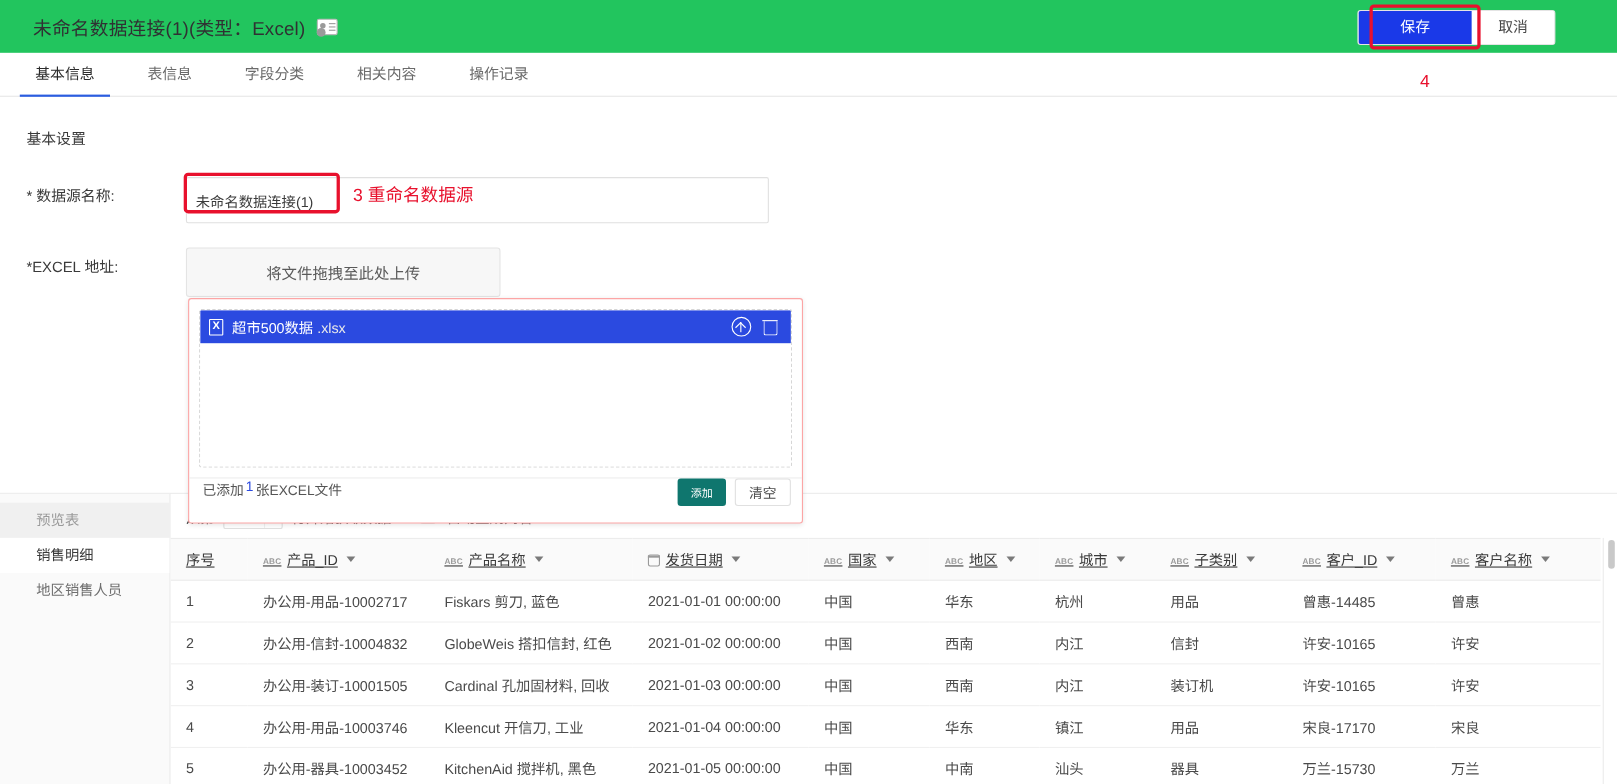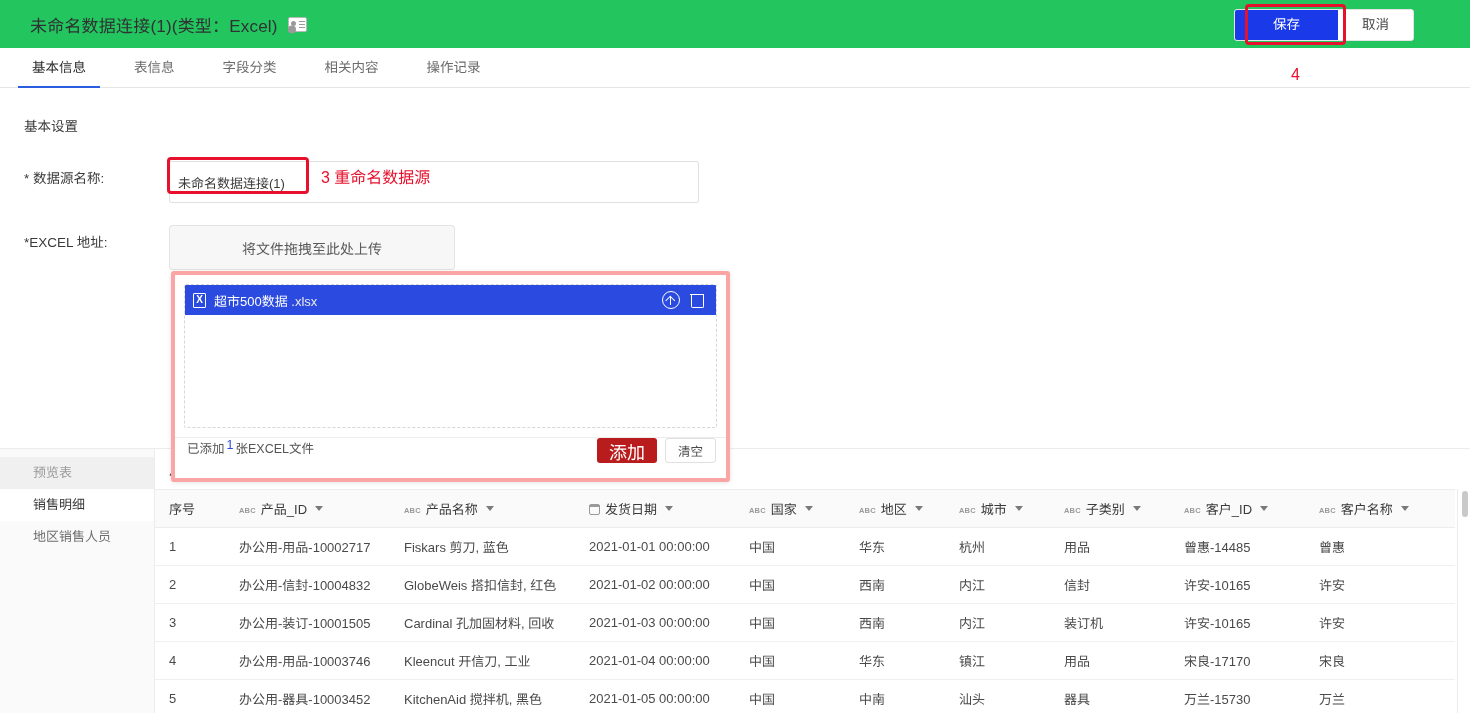--- a/index.html
+++ b/index.html
@@ -193,21 +193,21 @@
     justify-content: center;
     font-size: 14px;
     color: #5a5a5a;
     cursor: pointer;
   }
   .file-panel {
     position: absolute;
     left: 171px; top: 46px;
     width: 559px;
     background: #fff;
-    border: 4px solid #fca5a5;
+    border: 1px solid #fca5a5;
     border-radius: 3px;
     box-shadow: 0 1px 5px rgba(0,0,0,.10);
     z-index: 20;
   }
   .file-list {
     margin: 9px;
     height: 144px;
     border: 1px dashed #d6d6d6;
     border-radius: 2px;
     overflow: hidden;
@@ -291,25 +291,25 @@
     border-top: 1px solid #ededed;
     display: flex;
     align-items: flex-start;
     padding: 0 10px 0 12px;
     font-size: 12.5px;
     color: #555;
   }
   .file-count { color: #2b4ae0; margin: 0 2px; }
   .spacer { flex: 1; }
   .btn-add {
-    background: #b91c1c;
+    background: #0f766e;
     color: #fff;
     border: none;
     border-radius: 3px;
-    font-size: 18px;
+    font-size: 10px;
     padding: 0 12px;
     height: 25px;
     cursor: pointer;
     font-family: inherit;
   }
   .btn-clear {
     background: #fff;
     color: #4a4a4a;
     border: 1px solid #e0e0e0;
     border-radius: 3px;
@@ -424,20 +424,21 @@
     height: 38px;
     background: #fafafa;
     border-top: 1px solid #ececec;
     border-bottom: 1px solid #ececec;
     font-weight: normal;
     color: #3a3a3a;
     text-align: right;
     padding: 0 8px 0 14px;
     white-space: nowrap;
     font-size: 13px;
+    text-decoration: underline;
   }
   .data-table td {
     height: 38px;
     border-bottom: 1px solid #f0f0f0;
     color: #4a4a4a;
     padding: 0 8px 0 14px;
     white-space: nowrap;
     font-size: 13px;
   }
   .th-inner { display: flex; align-items: center; gap: 5px; }

